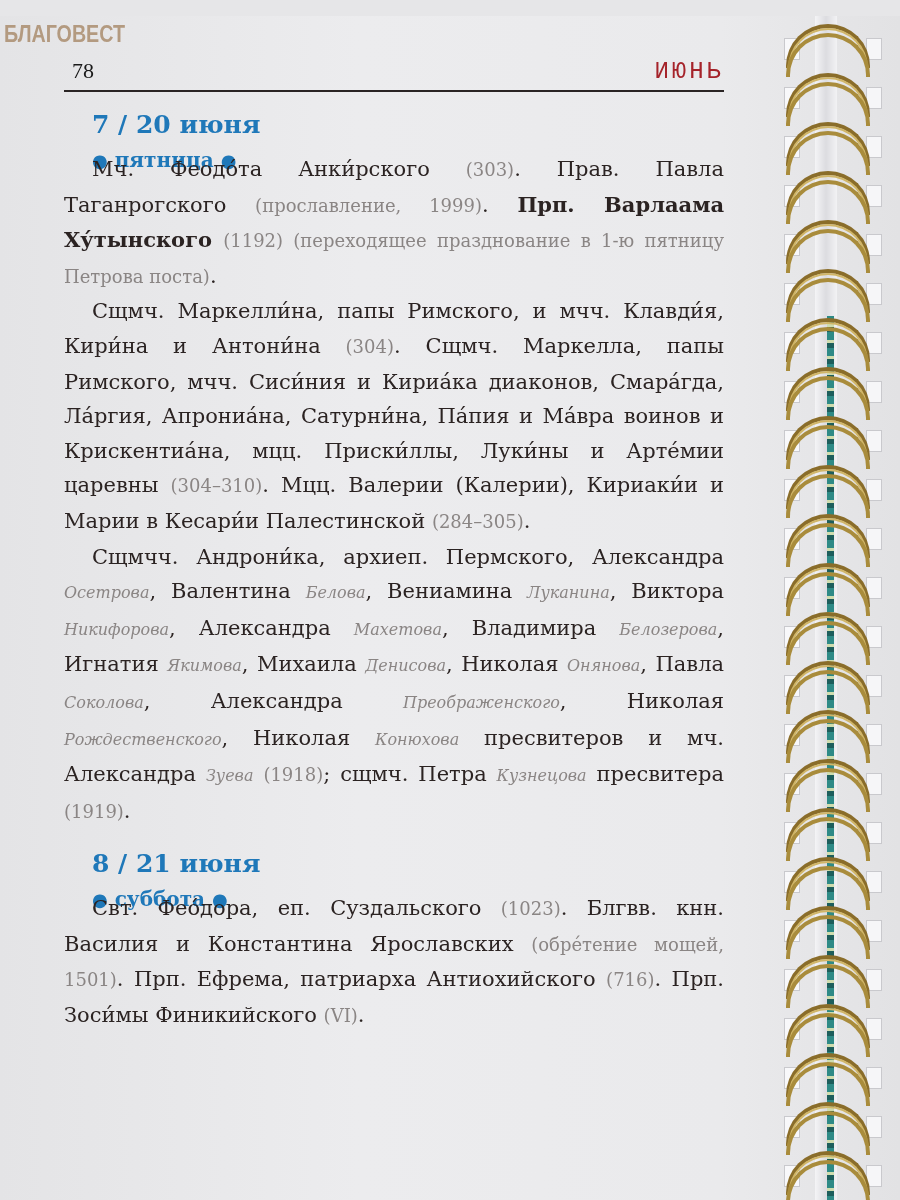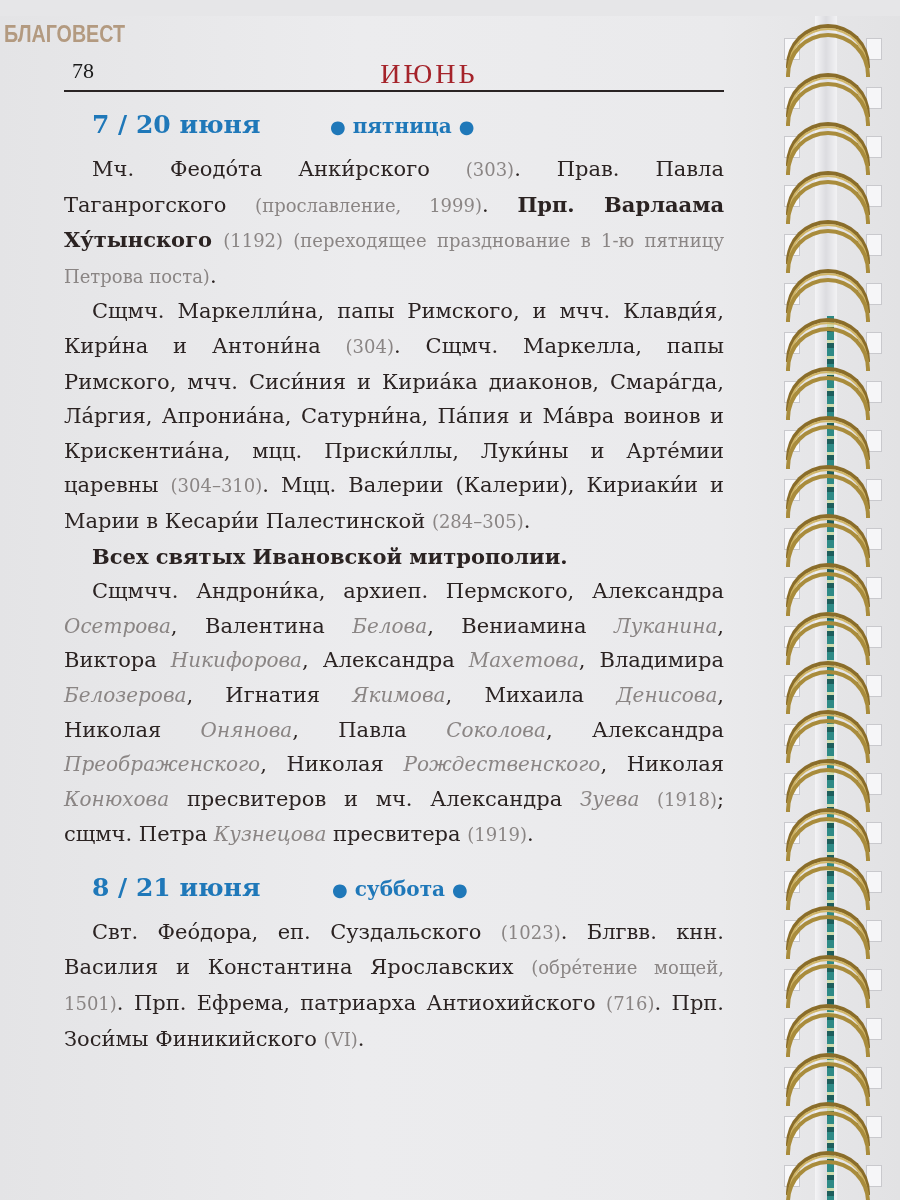--- a/index.html
+++ b/index.html
@@ -20,38 +20,38 @@
   }
   .header {
     position: absolute; left: 64px; top: 40px; width: 660px; height: 34px;
     border-bottom: 2px solid #2a2424;
   }
   .page-num {
     position: absolute; left: 0; top: 2px;
     font-family: "Liberation Serif", serif; font-size: 22px; color: #1a1a1a; margin-left: 8px;
   }
   .month {
-    position: absolute; left: 0; right: 0; top: 2px; text-align: center;
-    font-family: Liberation Serif, serif; font-size: 28px; color: #a5232a;
+    position: absolute; left: 0; right: 0; top: 2px; text-align: right;
+    font-family: Liberation Mono, monospace; font-size: 24px; color: #a5232a;
     letter-spacing: 3px; padding-left: 70px;
   }
   .content {
     position: absolute; left: 64px; top: 92px; width: 660px;
     font-size: 21px; line-height: 34.6px; color: #2b2322;
   }
   .day-head {
     display: flex; align-items: baseline; margin-left: 28px;
-    color: #1f78b9; font-weight: bold; height: 44px;
+    color: #1f78b9; font-weight: bold; height: 44px; flex-direction: column;
   }
   .day-date { font-family: "DejaVu Serif", serif; font-size: 25px; width: 238px; }
   .day-week { font-size: 20px; }
   .bullet { color: #1f78b9; font-size: 18px; }
   p.par { margin: 0; text-align: justify; text-indent: 28px; hyphens: manual; }
   .dim { color: #8a8584; font-size: 18px; }
-  .sur { color: #8a8584; font-style: italic; font-size: 20px; }
+  .sur { color: #8a8584; font-style: italic; font-size: 16px; }
   b.strong { color: #2b2322; }
   .gap { height: 18px; }
   
   .spine-paper {
     position: absolute; left: 815px; top: 0; width: 22px; height: 1200px;
     background: linear-gradient(90deg, #f4f4f6, #dcdce0 50%, #f2f2f4);
   }
   .spine-cover {
     position: absolute; left: 827px; top: 300px; width: 7px; height: 900px;
     background: repeating-linear-gradient(180deg, #2e8a86 0 8px, #cfdcae 8px 11px, #1d5e5c 11px 16px);
@@ -86,21 +86,20 @@
 
   <div class="content">
 
     <div class="day-head">
       <span class="day-date">7 / 20 июня</span>
       <span class="day-week"><span class="bullet">●</span> <span>пятница</span> <span class="bullet">●</span></span>
     </div>
     <div>
         <p class="par">Мч. Феодо́та Анки́рского <span class="dim">(303)</span>. Прав. Павла Таганрогского <span class="dim">(прославление, 1999)</span>. <b class="strong">Прп. Варлаама Ху́тынского</b> <span class="dim">(1192) (переходящее празднование в 1-ю пятницу Петрова поста)</span>.</p>
         <p class="par">Сщмч. Маркелли́на, папы Римского, и мчч. Клавди́я, Кири́на и Антони́на <span class="dim">(304)</span>. Сщмч. Мар­келла, папы Римского, мчч. Сиси́ния и Кириа́ка диаконов, Смара́гда, Ла́ргия, Апрониа́на, Сатур­ни́на, Па́пия и Ма́вра воинов и Крискентиа́на, мцц. Приски́ллы, Луки́ны и Арте́мии царевны <span class="dim">(304–310)</span>. Мцц. Валерии (Калерии), Кириаки́и и Марии в Кесари́и Палестинской <span class="dim">(284–305)</span>.</p>
-        <p class="par"><b class="strong">Всех святых Ивановской митрополии.</b></p>
         <p class="par">Сщмчч. Андрони́ка, архиеп. Пермского, Александра <span class="sur">Осетрова</span>, Валентина <span class="sur">Белова</span>, Вениамина <span class="sur">Луканина</span>, Виктора <span class="sur">Никифорова</span>, Александра <span class="sur">Махетова</span>, Владимира <span class="sur">Белозерова</span>, Игнатия <span class="sur">Якимова</span>, Михаила <span class="sur">Денисова</span>, Николая <span class="sur">Онянова</span>, Павла <span class="sur">Соколова</span>, Александра <span class="sur">Преображенского</span>, Николая <span class="sur">Рождественского</span>, Николая <span class="sur">Конюхова</span> пресвитеров и мч. Александра <span class="sur">Зуева</span> <span class="dim">(1918)</span>; сщмч. Петра <span class="sur">Кузнецова</span> пресвитера <span class="dim">(1919)</span>.</p>
       </div>
 
     <div class="gap"></div>
 
     <div class="day-head">
       <span class="day-date" style="width:240px">8 / 21 июня</span>
       <span class="day-week"><span class="bullet">●</span> <span>суббота</span> <span class="bullet">●</span></span>
     </div>
     <div>

